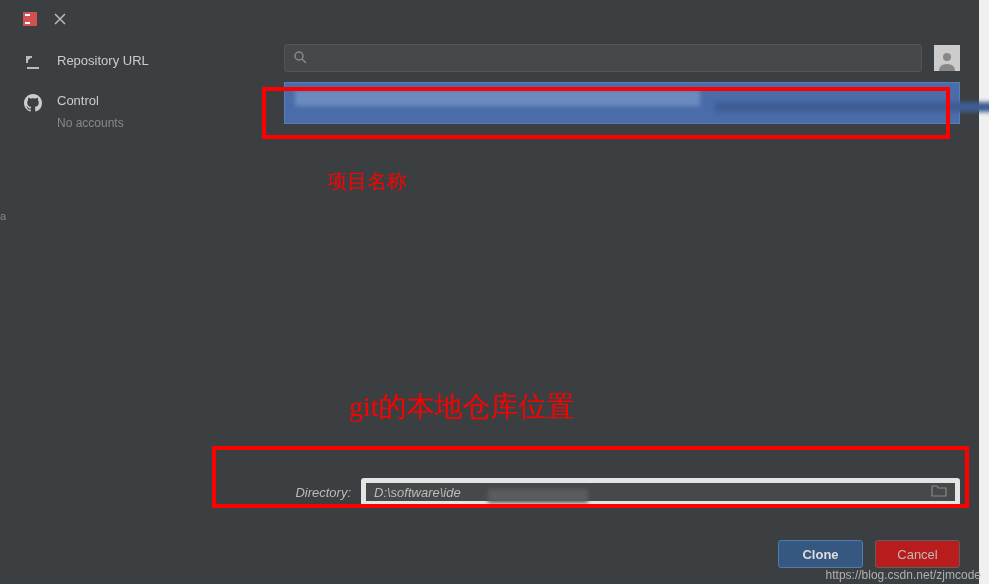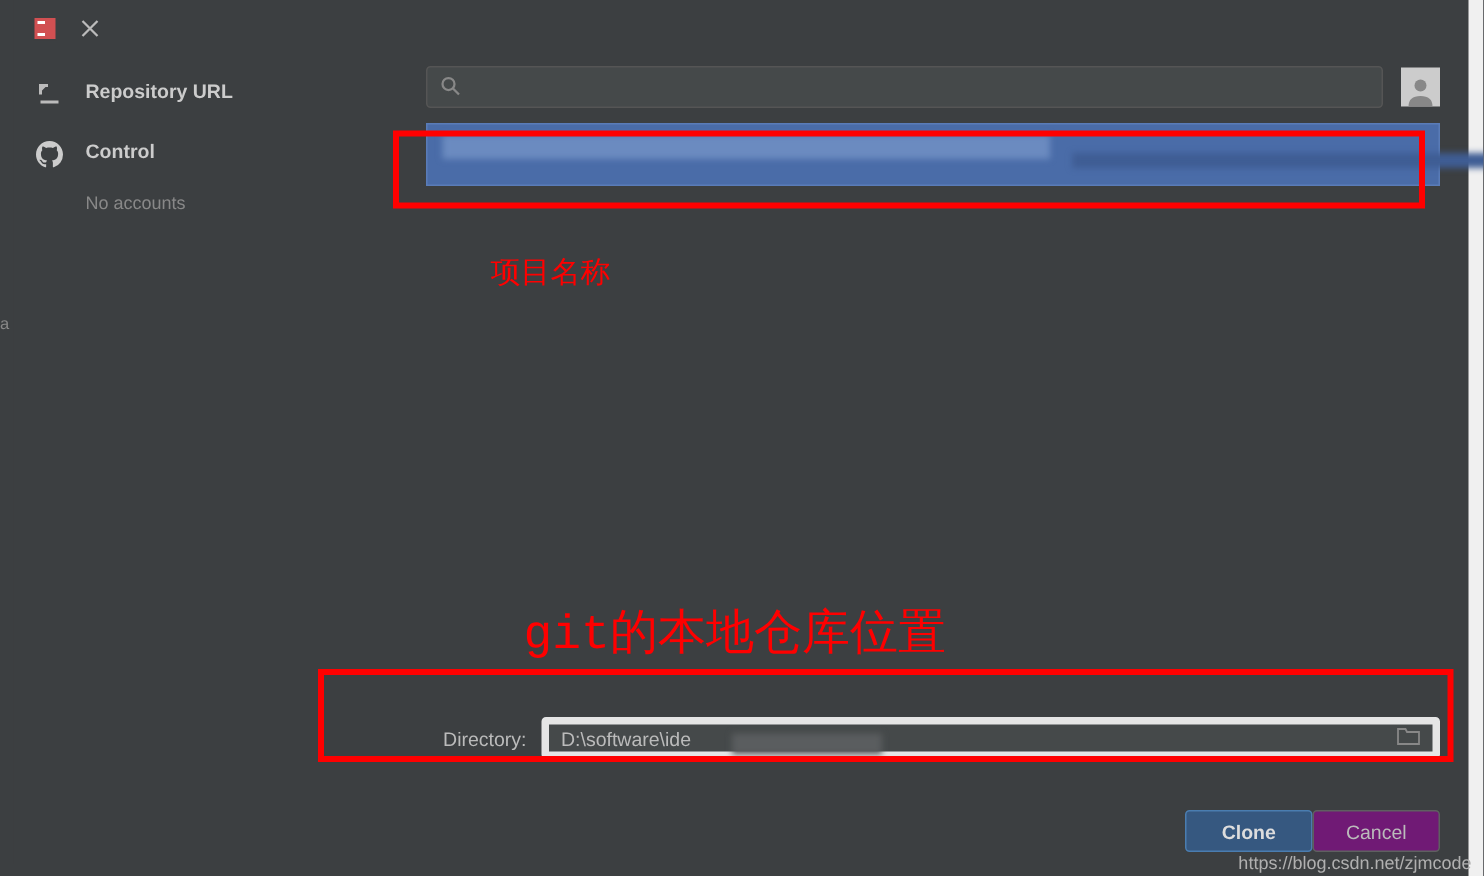--- a/index.html
+++ b/index.html
@@ -73,37 +73,38 @@
     .sidebar-icon {
       width: 20px;
       height: 20px;
       margin-right: 14px;
       display: flex;
       align-items: center;
       justify-content: center;
       flex-shrink: 0;
     }
     .sidebar-label {
-      font-weight: bold;
+      font-weight: normal;
       color: #cccccc;
     }
     .sidebar-sub {
       color: #888888;
       font-size: 12px;
-      margin-top: 20px;
+      margin-top: 8px;
       font-weight: normal;
     }
     .sidebar-text {
       display: flex;
       flex-direction: column;
     }
     .main {
       flex: 1;
       padding: 6px 0 0 0;
       position: relative;
+      font-style: italic;
     }
     .search-row {
       display: flex;
       align-items: center;
       padding: 0 18px 10px 18px;
       gap: 12px;
     }
     .search-input {
       flex: 1;
       height: 28px;
@@ -165,24 +166,24 @@
       left: 327px;
       top: 168px;
       color: #ff0000;
       font-size: 20px;
       font-family: "Microsoft YaHei", sans-serif;
       pointer-events: none;
     }
     .annotation-text-2 {
       position: absolute;
       left: 349px;
-      top: 400px;
+      top: 388px;
       color: #ff0000;
-      font-size: 32px;
-      font-family: Liberation Mono, monospace;
+      font-size: 28px;
+      font-family: Liberation Serif, serif;
       pointer-events: none;
     }
     .annotation-box-2 {
       position: absolute;
       left: 212px;
       top: 446px;
       width: 757px;
       height: 62px;
       border: 4px solid #ff0000;
       pointer-events: none;
@@ -225,40 +226,40 @@
     .folder-icon {
       position: absolute;
       right: 8px;
       color: #888888;
     }
     .button-row {
       position: absolute;
       bottom: 8px;
       right: 18px;
       display: flex;
-      gap: 0;
+      gap: 12px;
     }
     .btn {
       min-width: 85px;
       height: 28px;
       border-radius: 3px;
       display: flex;
       align-items: center;
       justify-content: center;
       font-size: 13px;
       cursor: pointer;
     }
     .btn-primary {
       background: #365880;
       border: 1px solid #4a7db0;
       color: #dddddd;
       font-weight: bold;
     }
     .btn-secondary {
-      background: #701a75;
+      background: #b91c1c;
       border: 1px solid #5e6060;
       color: #bbbbbb;
     }
     .watermark {
       position: absolute;
       right: 8px;
       bottom: 2px;
       color: #b0b0b0;
       font-size: 12px;
       font-family: Arial, sans-serif;

